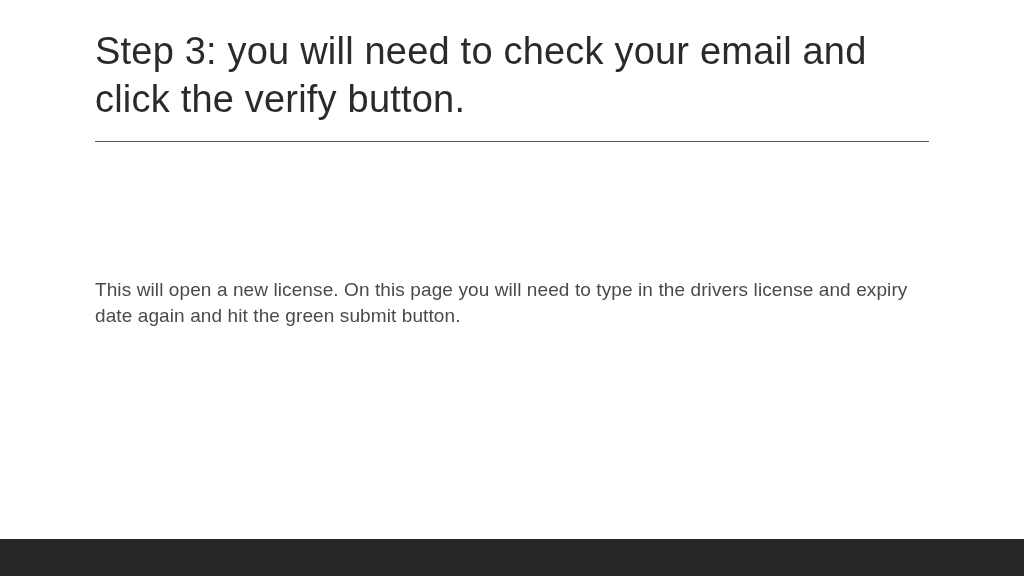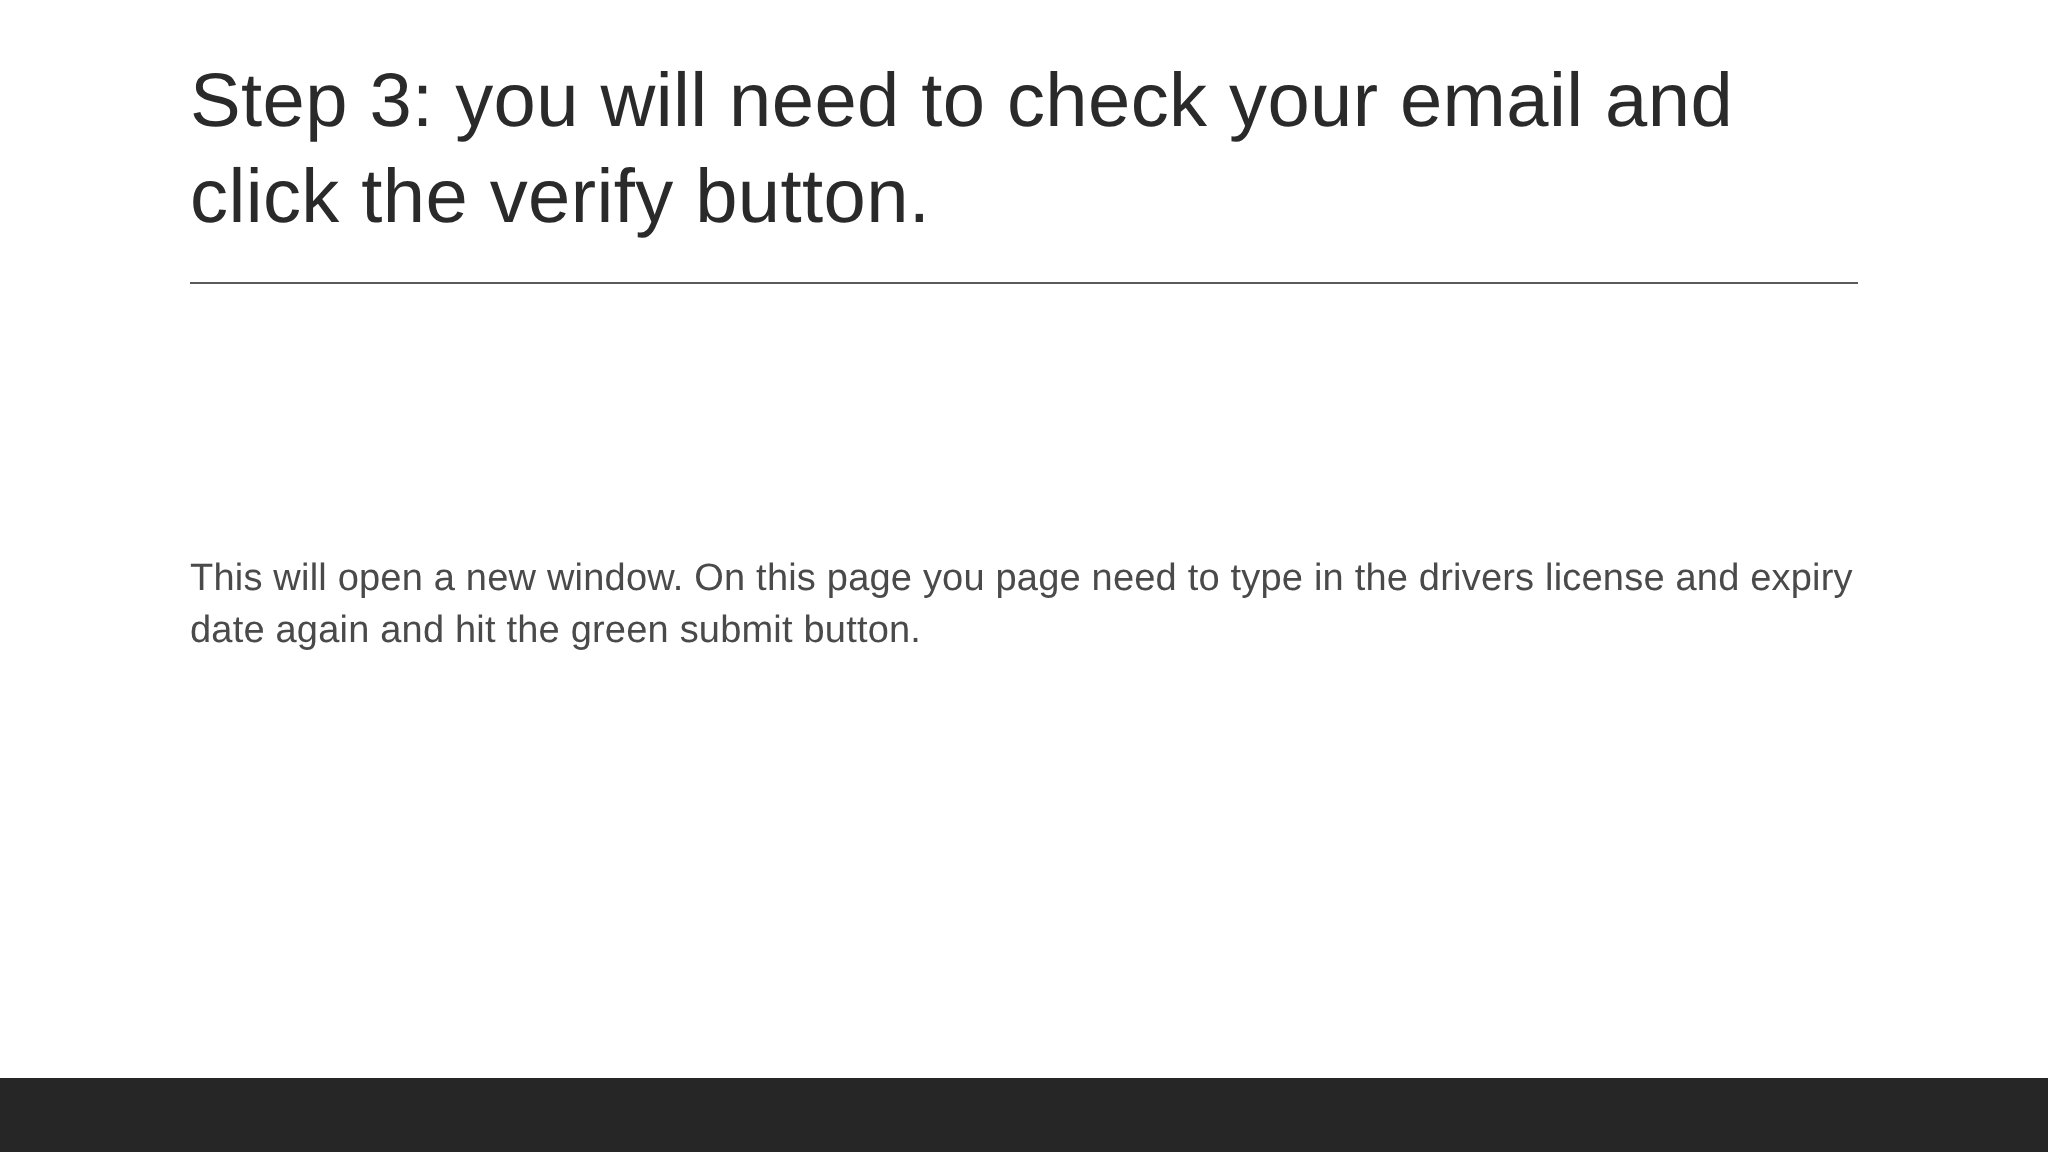--- a/index.html
+++ b/index.html
@@ -51,15 +51,15 @@
       height: 37px;
       background: #262626;
     }
   </style>
 </head>
 <body>
 
 <div class="slide">
   <h1 class="title">Step 3: you will need to check your email and click the verify button.</h1>
   <hr class="divider">
-  <p class="body-text">This will open a new window.  On this page you page need to type in the drivers license and expiry date again and hit the green submit button.</p>
+  <p class="body-text">This will open a new license.  On this page you will need to type in the drivers license and expiry date again and hit the green submit button.</p>
 </div>
 <div class="footer-bar"></div>
 
 </body></html>

